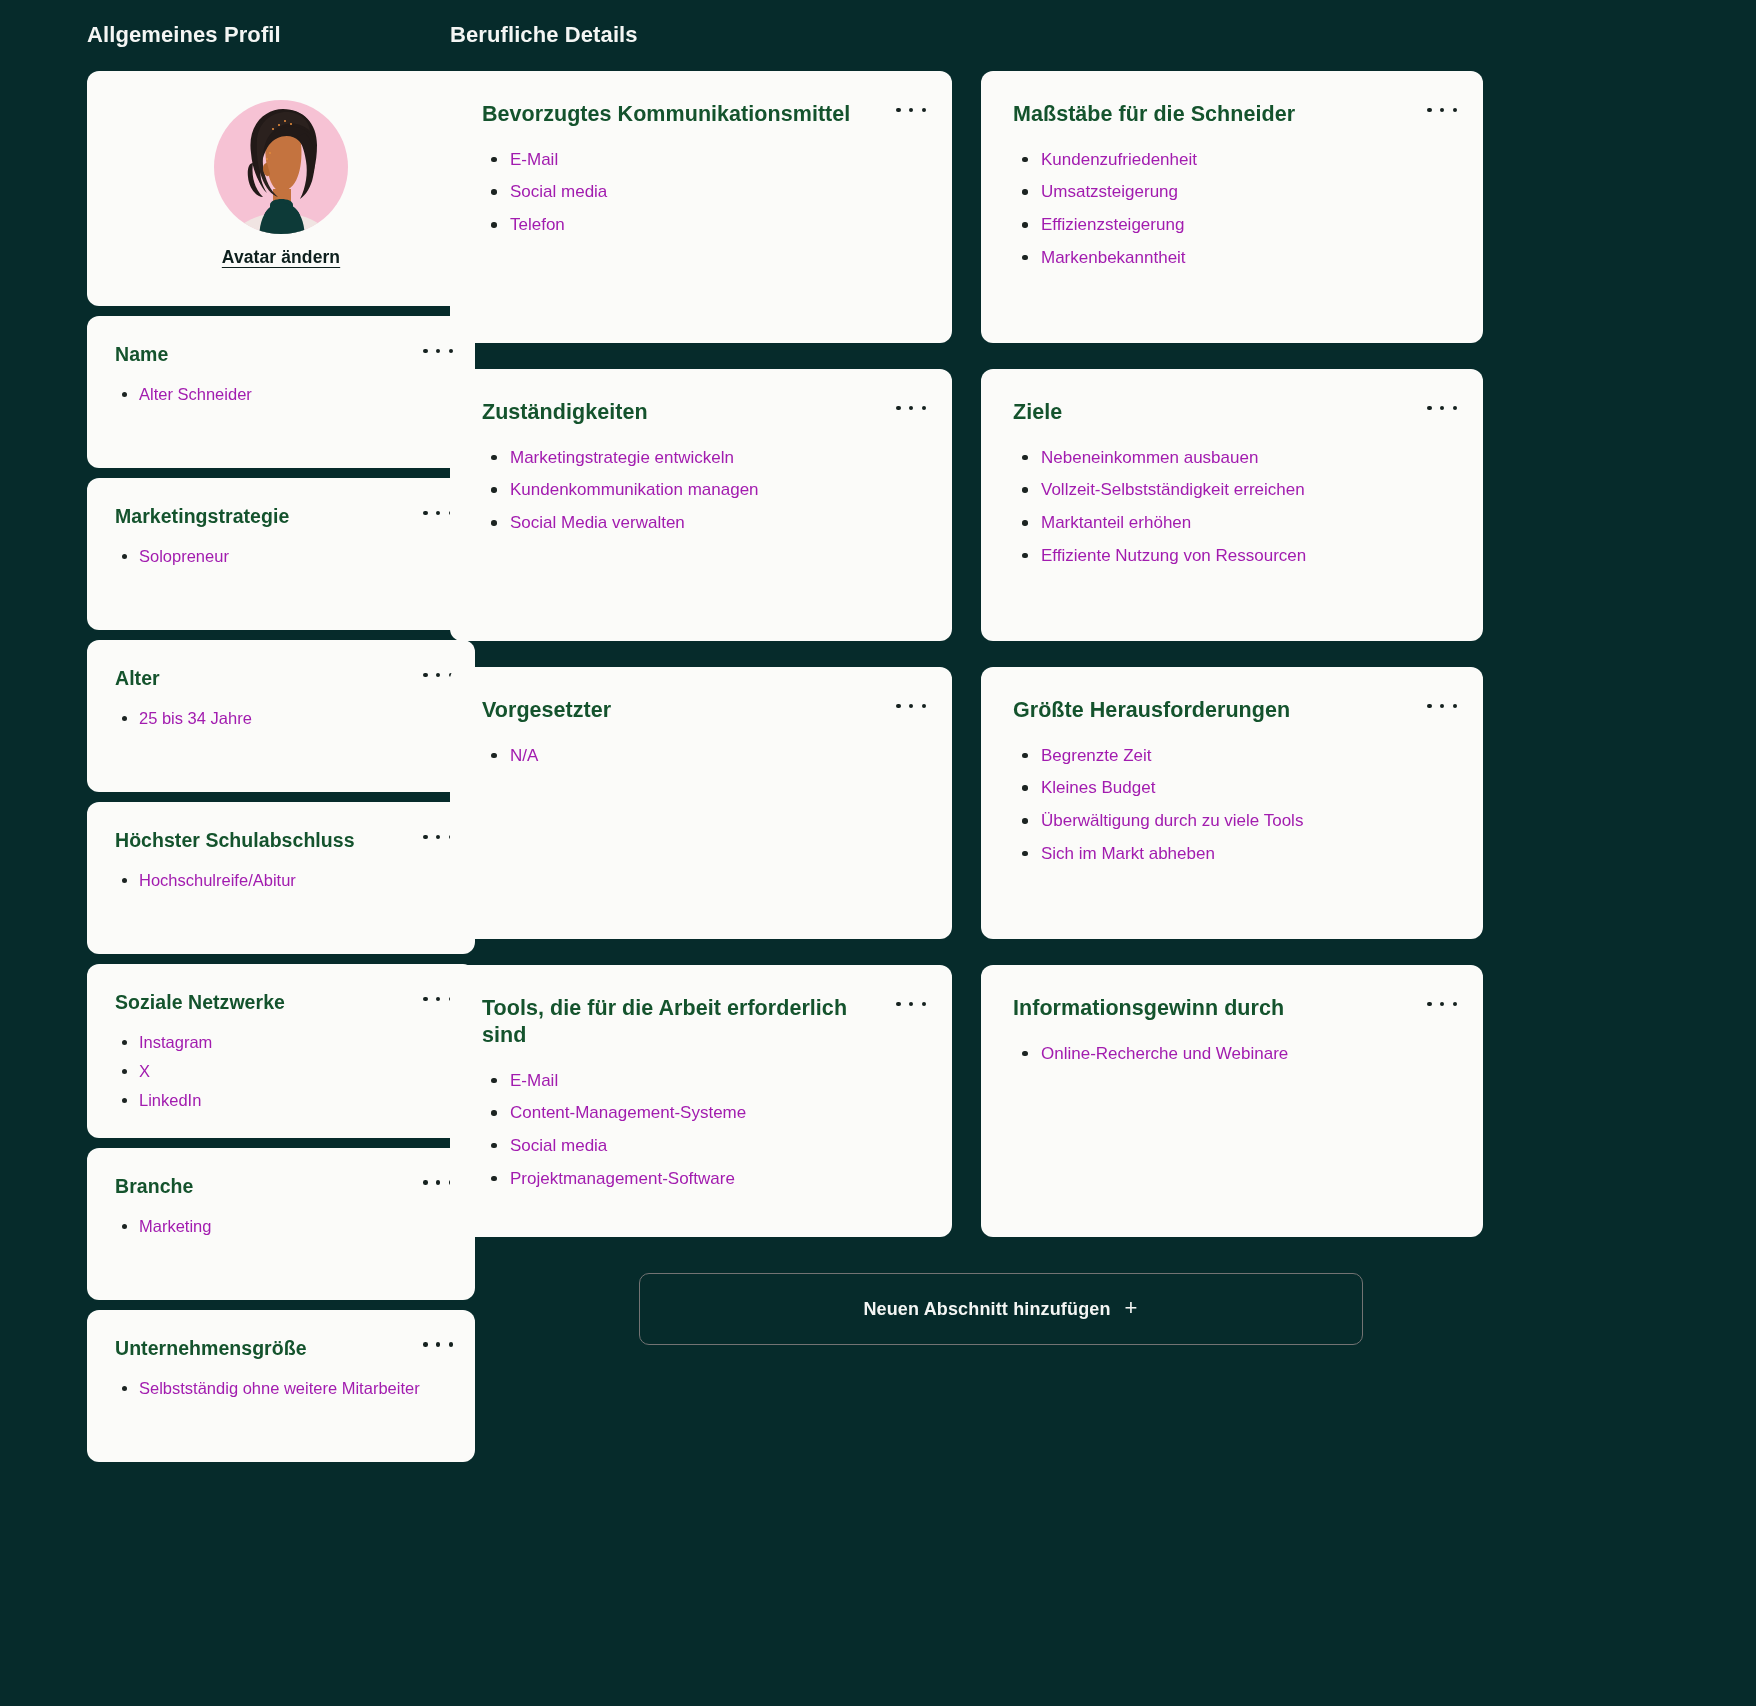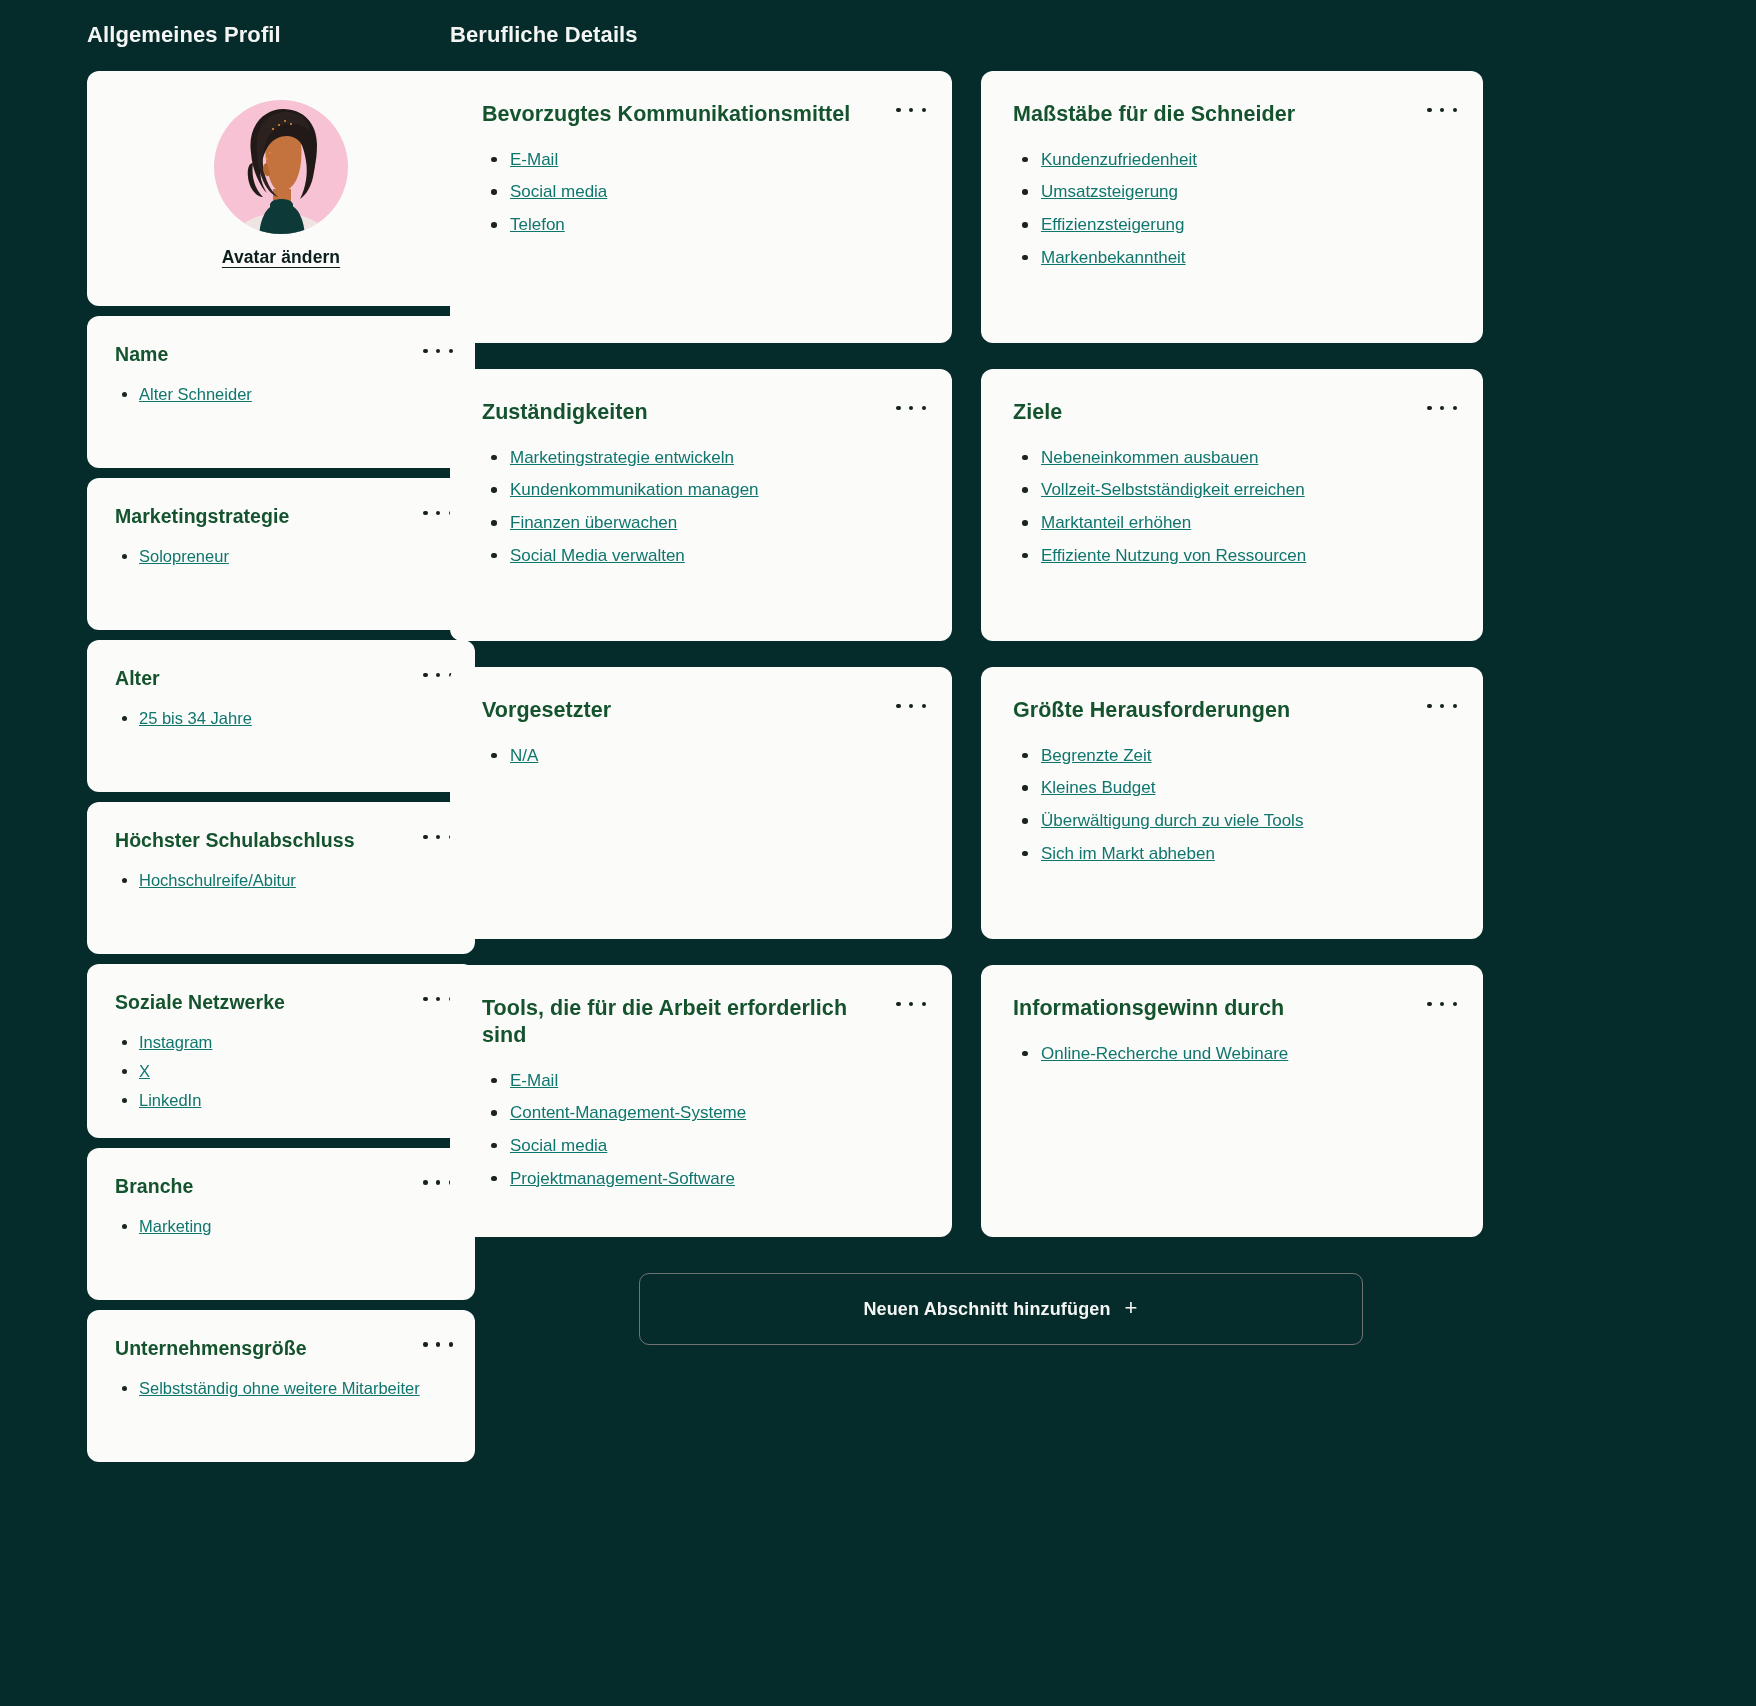--- a/index.html
+++ b/index.html
@@ -95,24 +95,23 @@
   }
 
   .card-list {
     list-style: none;
     margin-top: 15px;
   }
   .card-list li {
     position: relative;
     padding-left: 24px;
     font-size: 16.5px;
-    color: #0f766e;
+    color: #a21caf;
     line-height: 1.62;
     margin-bottom: 2px;
-    text-decoration: underline;
   }
   .card-list li::before {
     content: "";
     position: absolute;
     left: 7px;
     top: 11px;
     width: 5px;
     height: 5px;
     border-radius: 50%;
     background: #1c2422;
@@ -387,21 +386,20 @@
       <div class="detail-card">
         <div class="card-title">Zuständigkeiten</div>
         <div class="kebab">
             <i></i>
             <i></i>
             <i></i>
           </div>
         <ul class="card-list">
           <li>Marketingstrategie entwickeln</li>
           <li>Kundenkommunikation managen</li>
-          <li>Finanzen überwachen</li>
           <li>Social Media verwalten</li>
         </ul>
       </div>
 
       <div class="detail-card">
         <div class="card-title">Ziele</div>
         <div class="kebab">
             <i></i>
             <i></i>
             <i></i>

